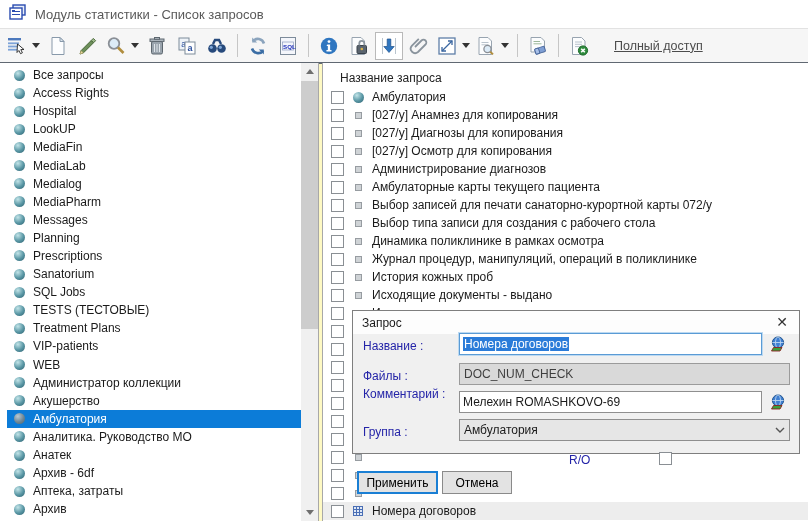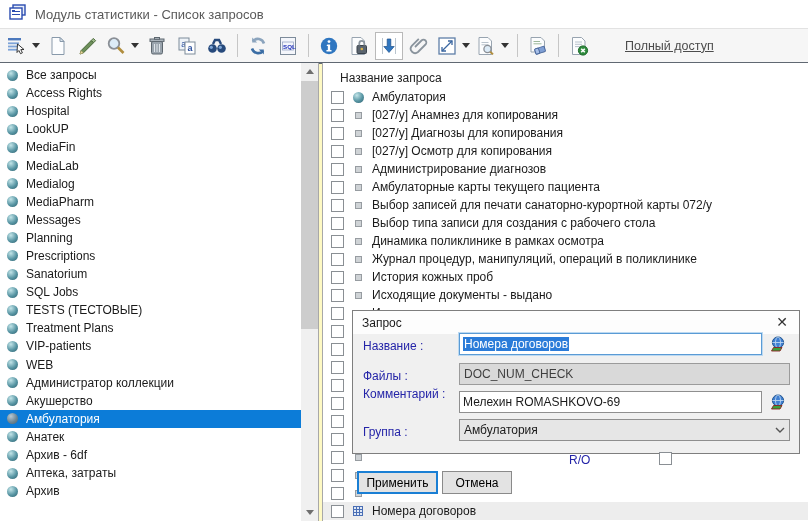--- a/index.html
+++ b/index.html
@@ -13,28 +13,28 @@
   
   .toolbar{height:33px;background:#f6f6f6;border-top:1px solid #e2e2e2;border-bottom:2px solid #606872;
            display:flex;align-items:center;padding:0 4px;}
   .tb-btn{height:28px;min-width:28px;display:flex;align-items:center;justify-content:center;
           background:transparent;border:1px solid transparent;padding:0 2px;gap:3px;margin:0 1px;}
   .tb-btn.pressed{background:#ffffff;border:1px solid #b9b9b9;}
   .tb-btn svg{width:20px;height:20px;display:block;}
   .tb-caret{width:0;height:0;border-left:4px solid transparent;border-right:4px solid transparent;
             border-top:5px solid #333;margin-left:2px;}
   .tb-sep{width:1px;height:23px;background:#c6c6c6;margin:0 5px;}
-  .tb-link{margin-left:31px;color:#4c4c4c;text-decoration:underline;font-size:12.5px;cursor:pointer;}
+  .tb-link{margin-left:20px;color:#4c4c4c;text-decoration:underline;font-size:12.5px;cursor:pointer;}
 
   
   .content{position:absolute;top:63px;left:0;right:0;bottom:0;display:flex;}
 
   
   .sidebar{width:318px;position:relative;flex:0 0 auto;border-right:1px solid #a8a8a8;background:#fff;}
-  .side-list{position:absolute;top:0;left:0;right:17px;bottom:0;padding-top:3px;overflow:hidden;}
+  .side-list{position:absolute;top:0;left:0;right:17px;bottom:0;padding-top:3px;overflow:hidden;padding-left:7px;}
   .side-item{height:18.1px;display:flex;align-items:center;gap:8px;padding-left:7px;white-space:nowrap;cursor:default;}
   .side-item.selected{background:#0c7cd8;color:#fff;}
   .sphere{width:11px;height:11px;border-radius:50%;flex:0 0 auto;
           background:radial-gradient(circle at 35% 30%,#c2e4e8,#5795a3 55%,#2e5f6e);}
   .side-item.selected .sphere{background:radial-gradient(circle at 35% 30%,#b9c9d4,#6e8795 55%,#4b626e);}
 
   
   .scrollbar{position:absolute;top:0;right:0;bottom:0;width:17px;background:#f0f0f0;}
   .scroll-btn{position:absolute;left:0;right:0;height:17px;display:flex;align-items:center;justify-content:center;background:#f0f0f0;}
   .scroll-btn.up{top:0;} .scroll-btn.down{bottom:0;}
@@ -356,20 +356,24 @@
           <div class="side-item">
             <span class="sphere"></span>
             <span>Акушерство</span>
           </div>
           <div class="side-item selected">
             <span class="sphere"></span>
             <span>Амбулатория</span>
           </div>
           <div class="side-item">
             <span class="sphere"></span>
+            <span>Аналитика. Руководство МО</span>
+          </div>
+          <div class="side-item">
+            <span class="sphere"></span>
             <span>Анатек</span>
           </div>
           <div class="side-item">
             <span class="sphere"></span>
             <span>Архив - 6df</span>
           </div>
           <div class="side-item">
             <span class="sphere"></span>
             <span>Аптека, затраты</span>
           </div>

